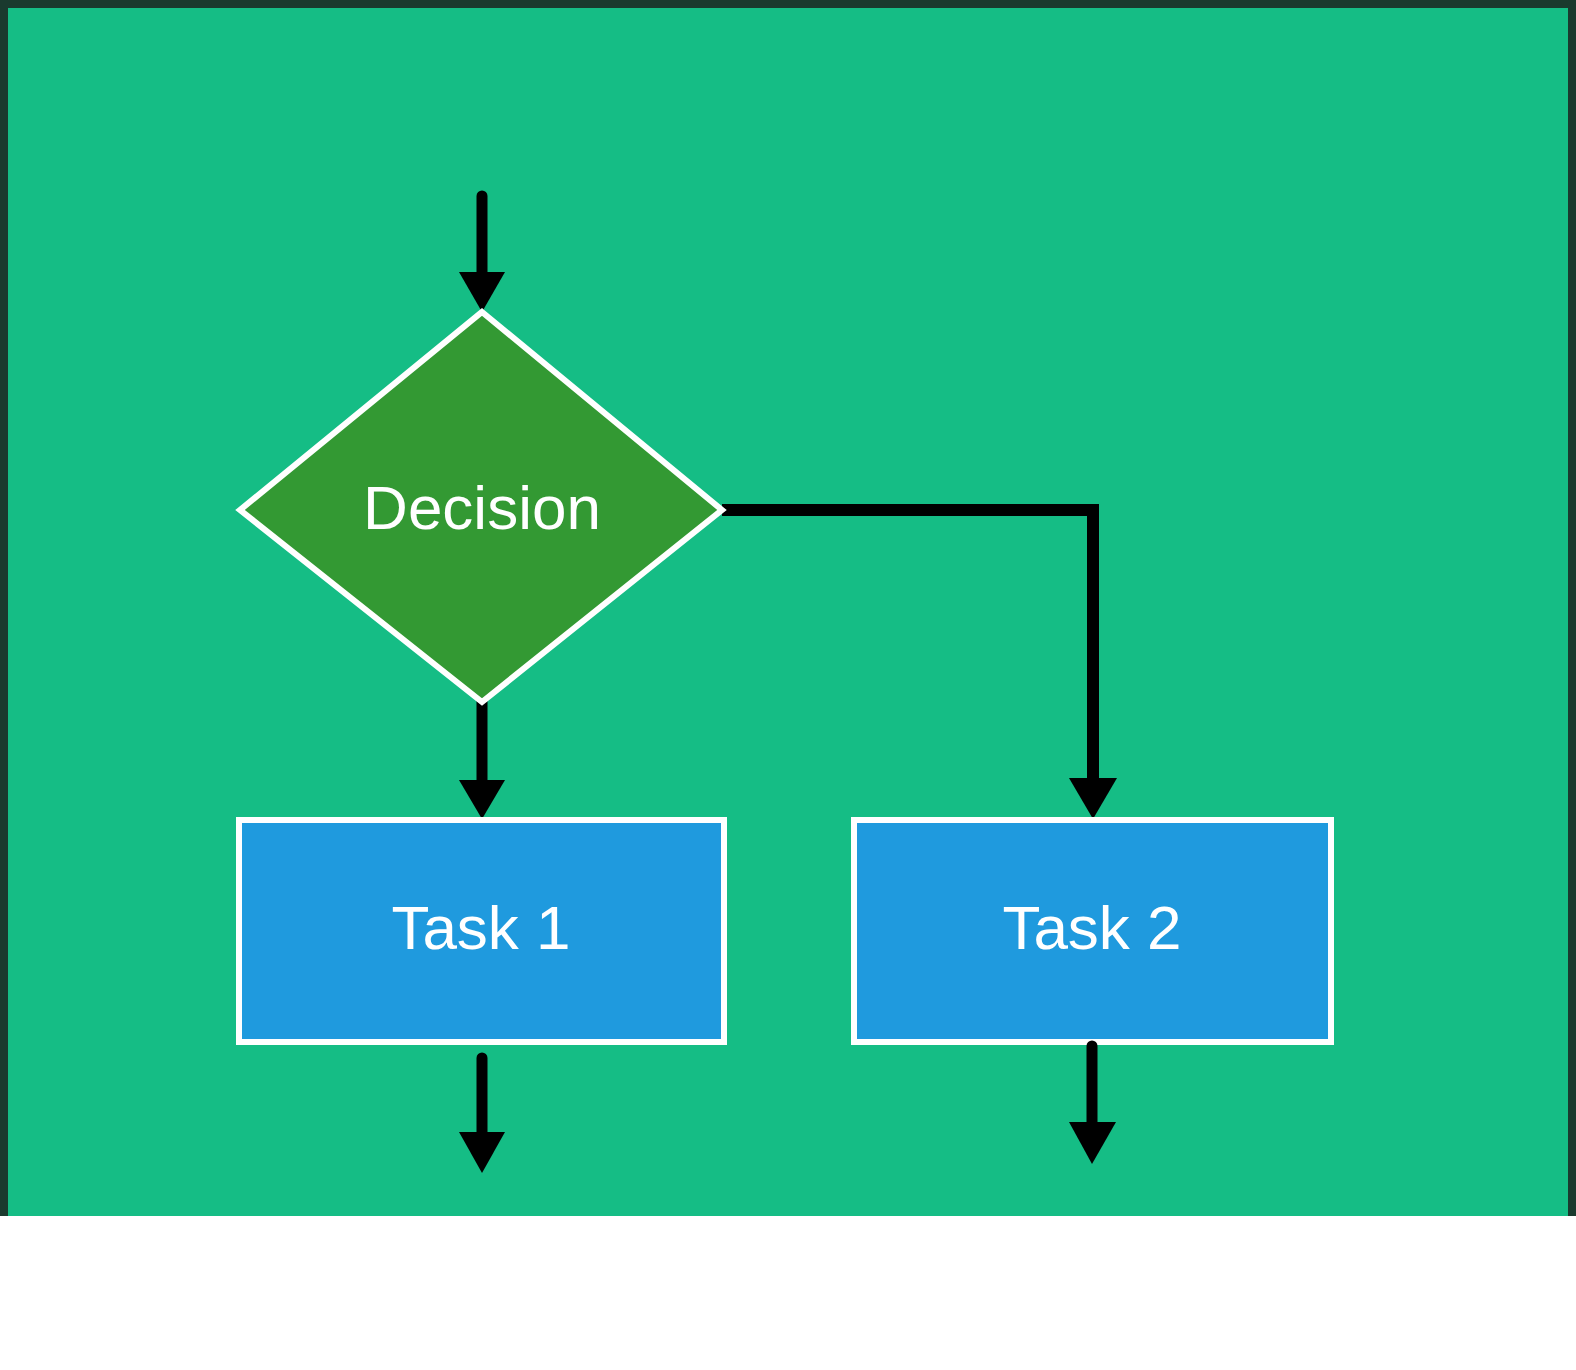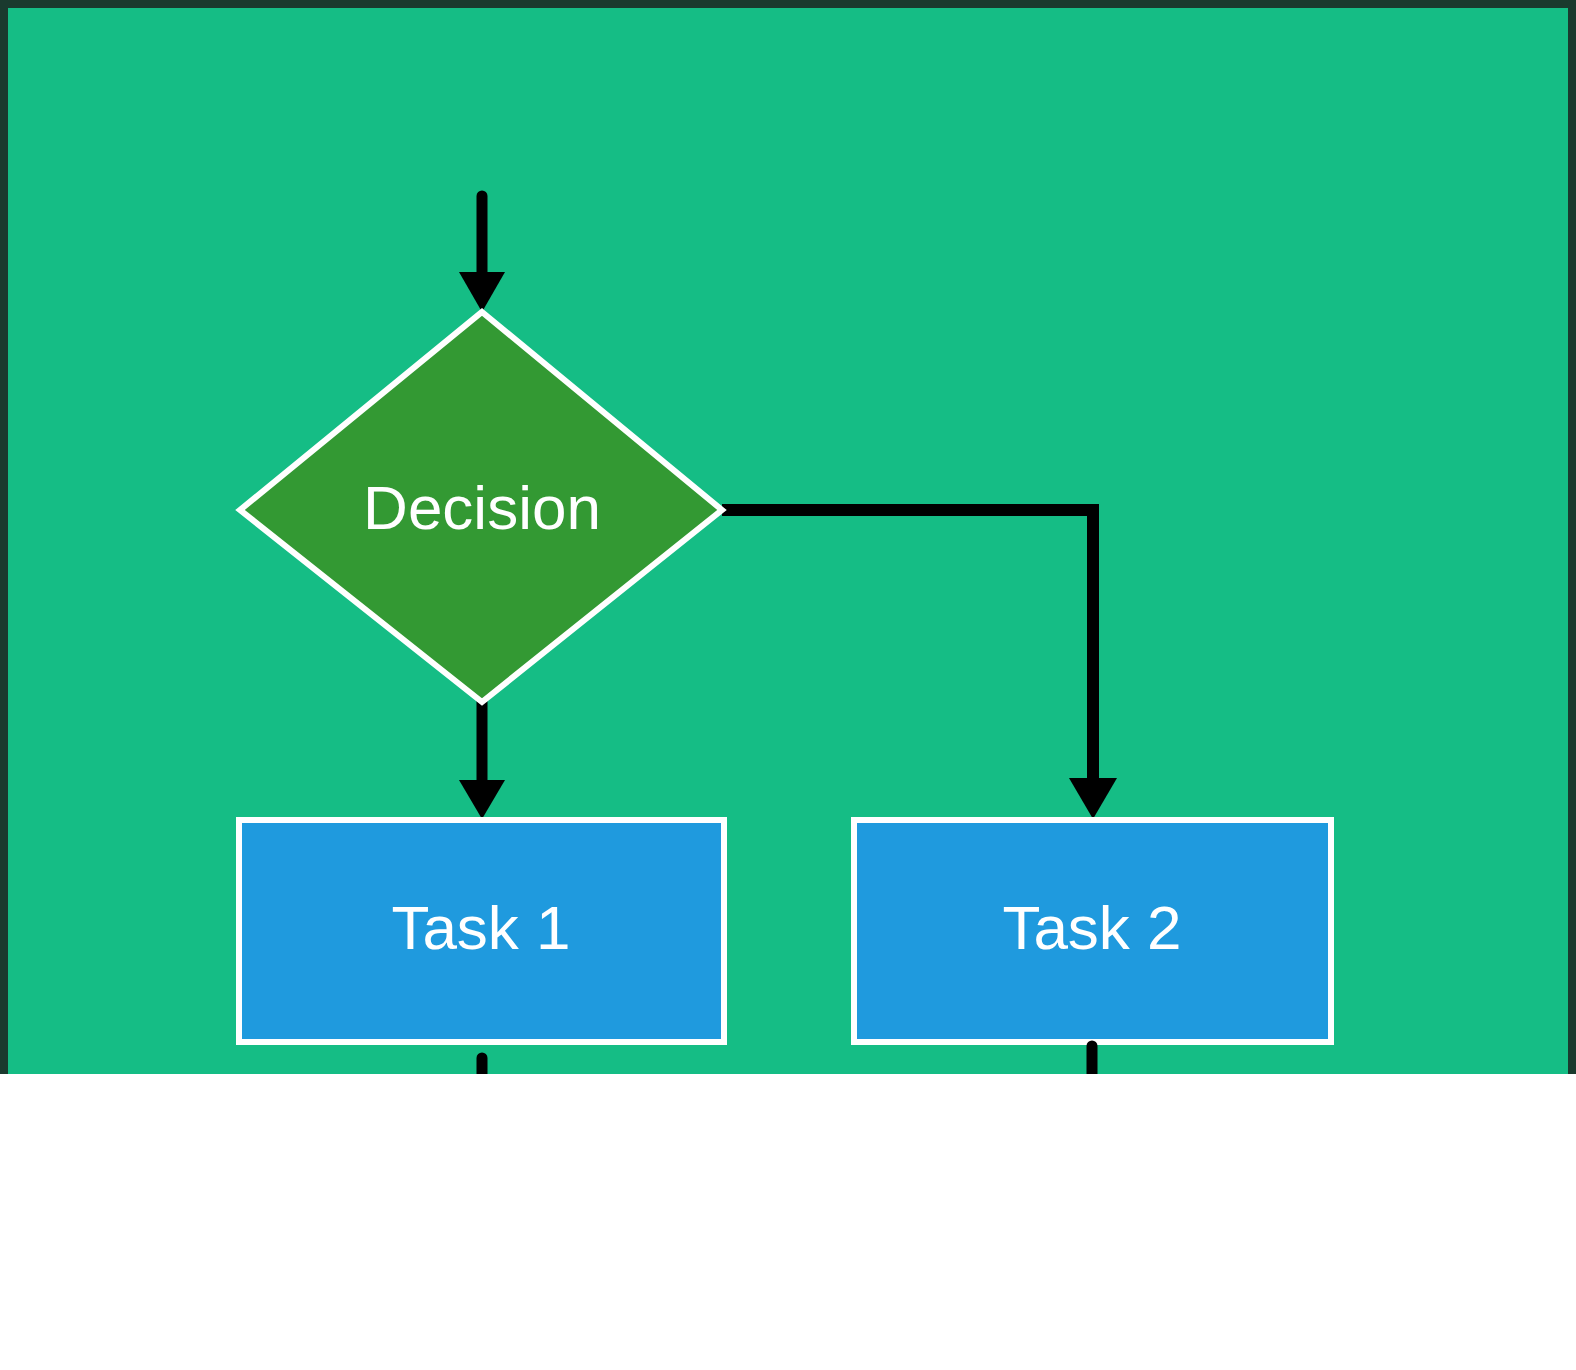--- a/index.html
+++ b/index.html
@@ -3,21 +3,21 @@
 <meta charset="utf-8">
 <style>
   html, body {
     margin: 0;
     padding: 0;
     background: #ffffff;
   }
   #canvas {
     position: relative;
     width: 1576px;
-    height: 1074px;
+    height: 1216px;
     overflow: hidden;
     font-family: "Liberation Sans", sans-serif;
   }
   #flow-svg {
     position: absolute;
     left: 0;
     top: 0;
     width: 1576px;
     height: 1370px;
     display: block;

